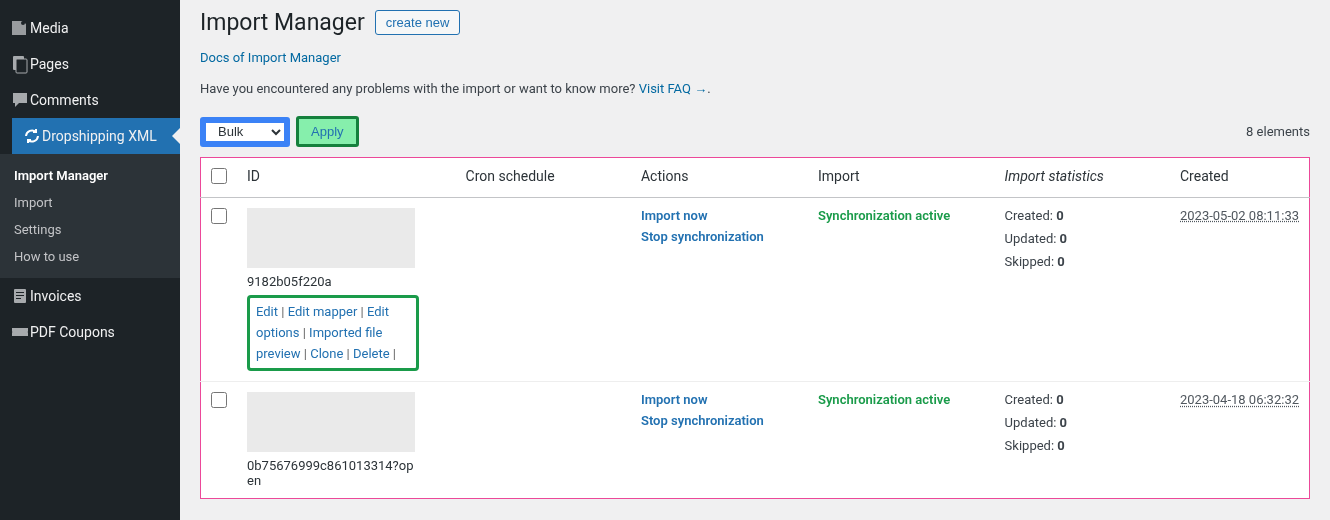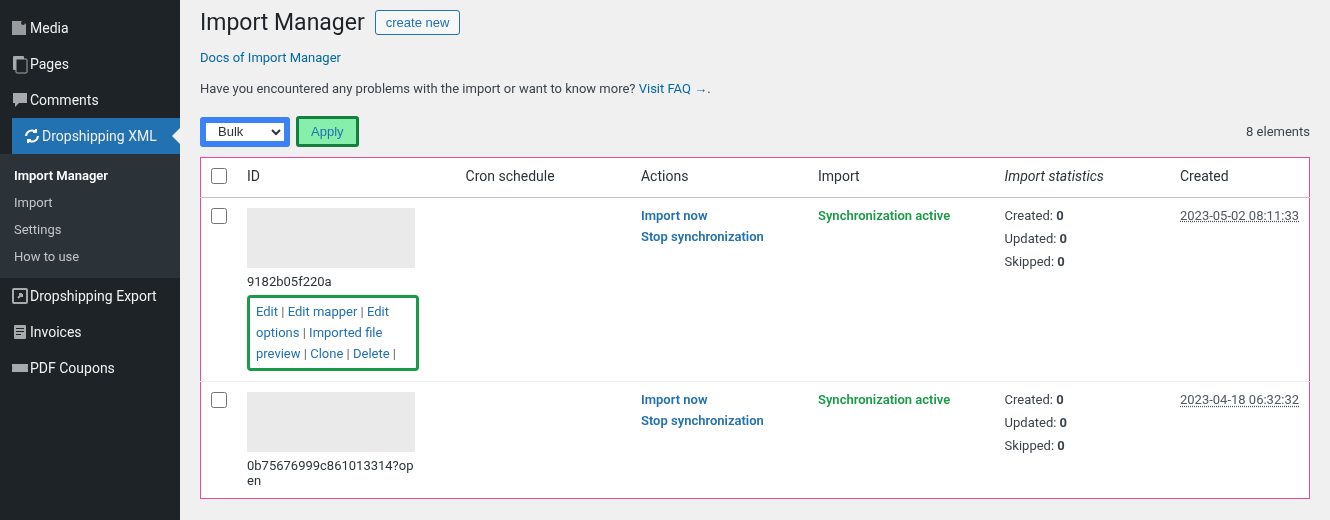--- a/index.html
+++ b/index.html
@@ -218,29 +218,20 @@
           <path d="M14 3v3h-3M6 17v-3h3"></path>
         </svg>
     </span>
     <span class="mi-label">Dropshipping XML</span>
   </div>
   <div class="submenu">
     <div class="sub-item current">Import Manager</div>
     <div class="sub-item">Import</div>
     <div class="sub-item">Settings</div>
     <div class="sub-item">How to use</div>
-  </div>
-  <div class="menu-item">
-    <span class="icon">
-      <svg width="20" height="20" viewBox="0 0 20 20" fill="none" stroke="currentColor" stroke-width="2">
-          <rect x="3" y="3" width="14" height="14" rx="1"></rect>
-          <path d="M8 12l4-4m0 0h-3m3 0v3"></path>
-        </svg>
-    </span>
-    <span class="mi-label">Dropshipping Export</span>
   </div>
   <div class="menu-item">
     <span class="icon">
       <svg width="20" height="20" viewBox="0 0 20 20" fill="currentColor">
           <rect x="4" y="3" width="12" height="14" rx="1"></rect>
           <rect x="6" y="6" width="8" height="1" fill="#1d2327"></rect>
           <rect x="6" y="9" width="8" height="1" fill="#1d2327"></rect>
           <rect x="6" y="12" width="5" height="1" fill="#1d2327"></rect>
         </svg>
     </span>

